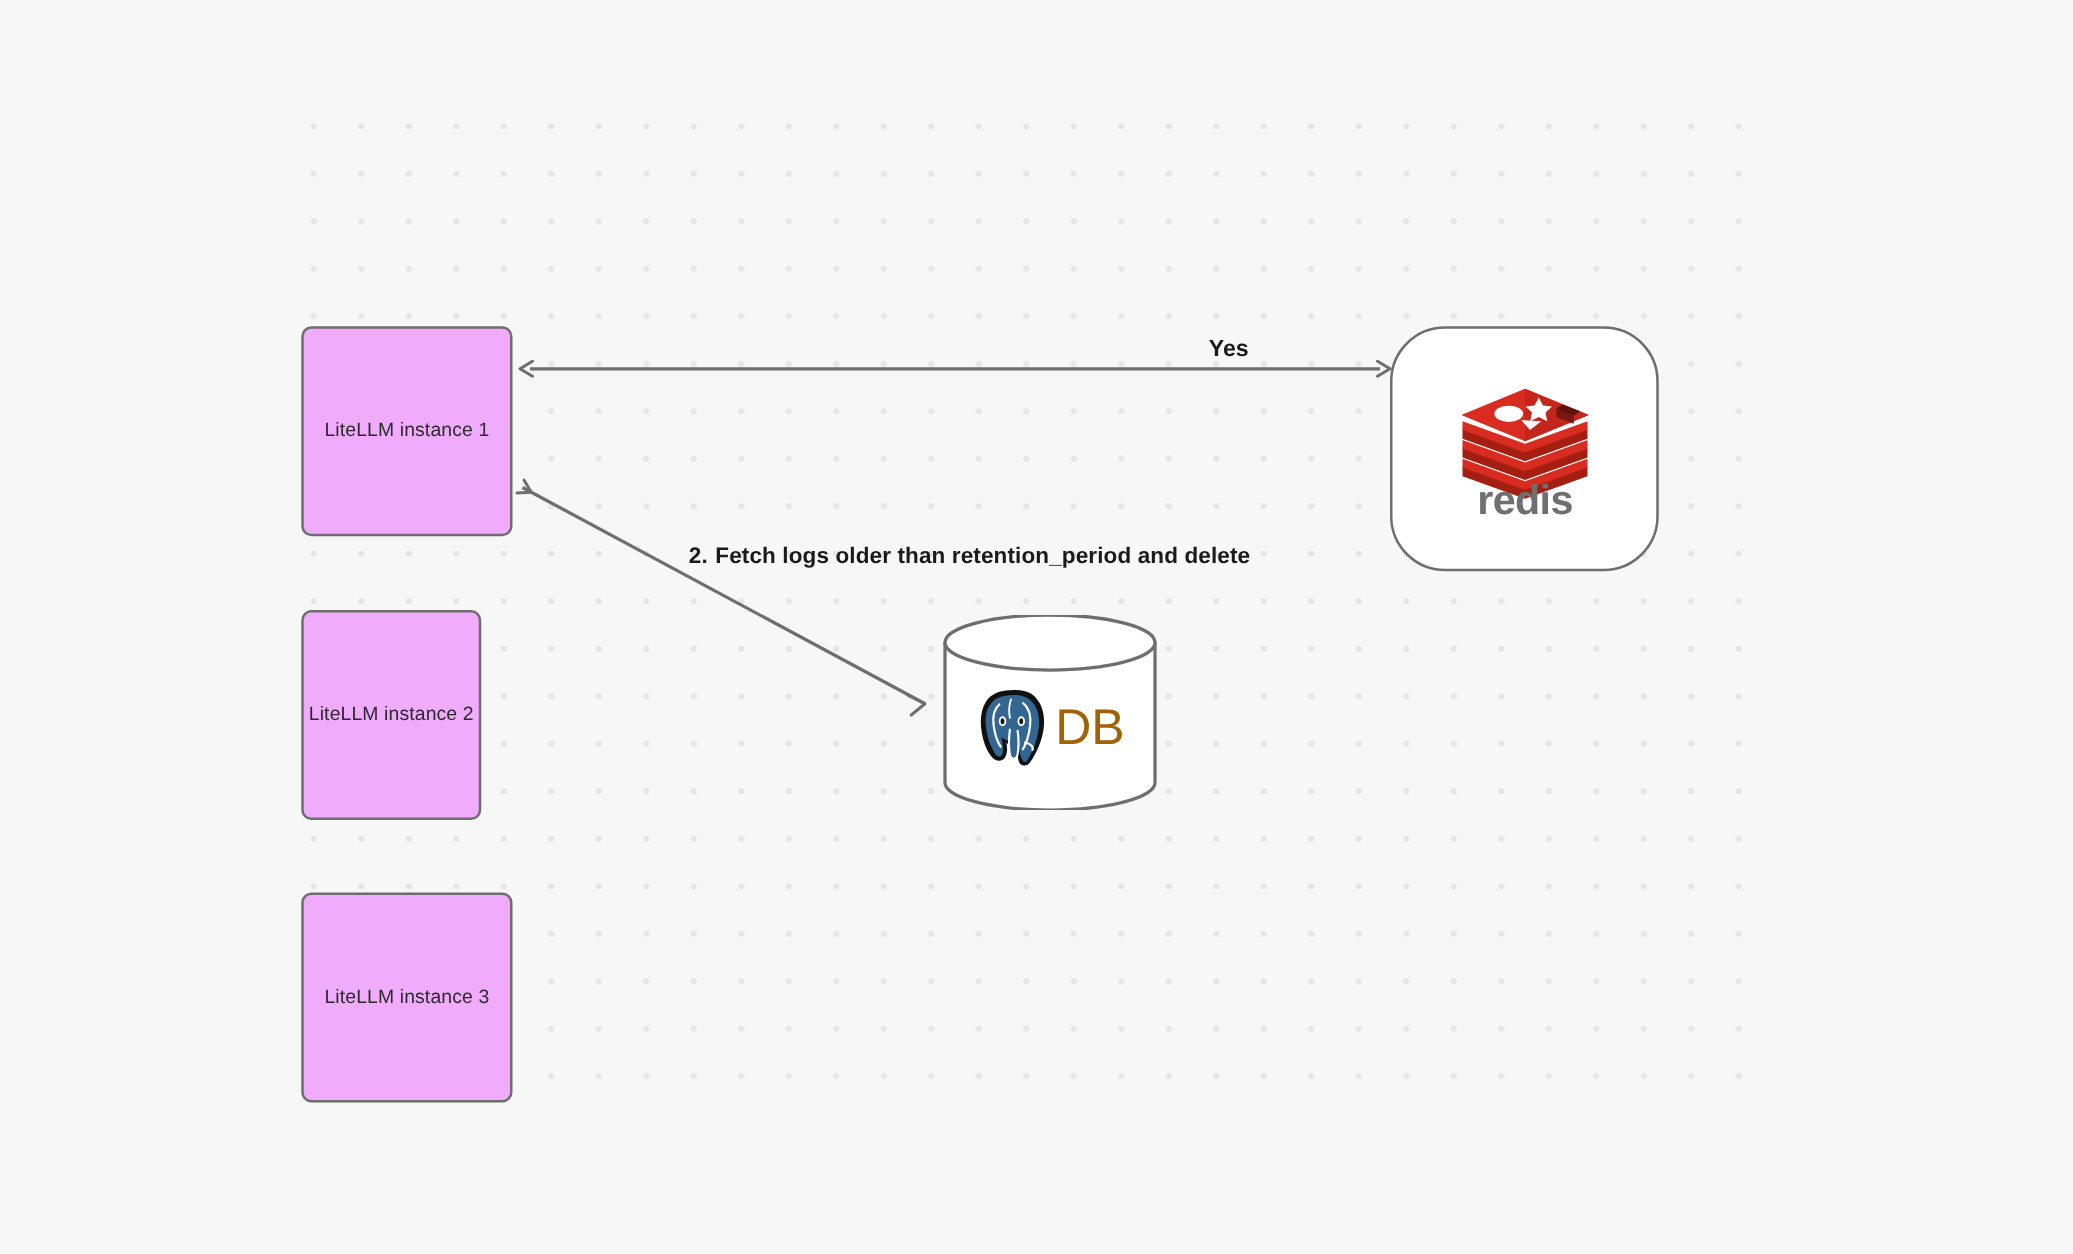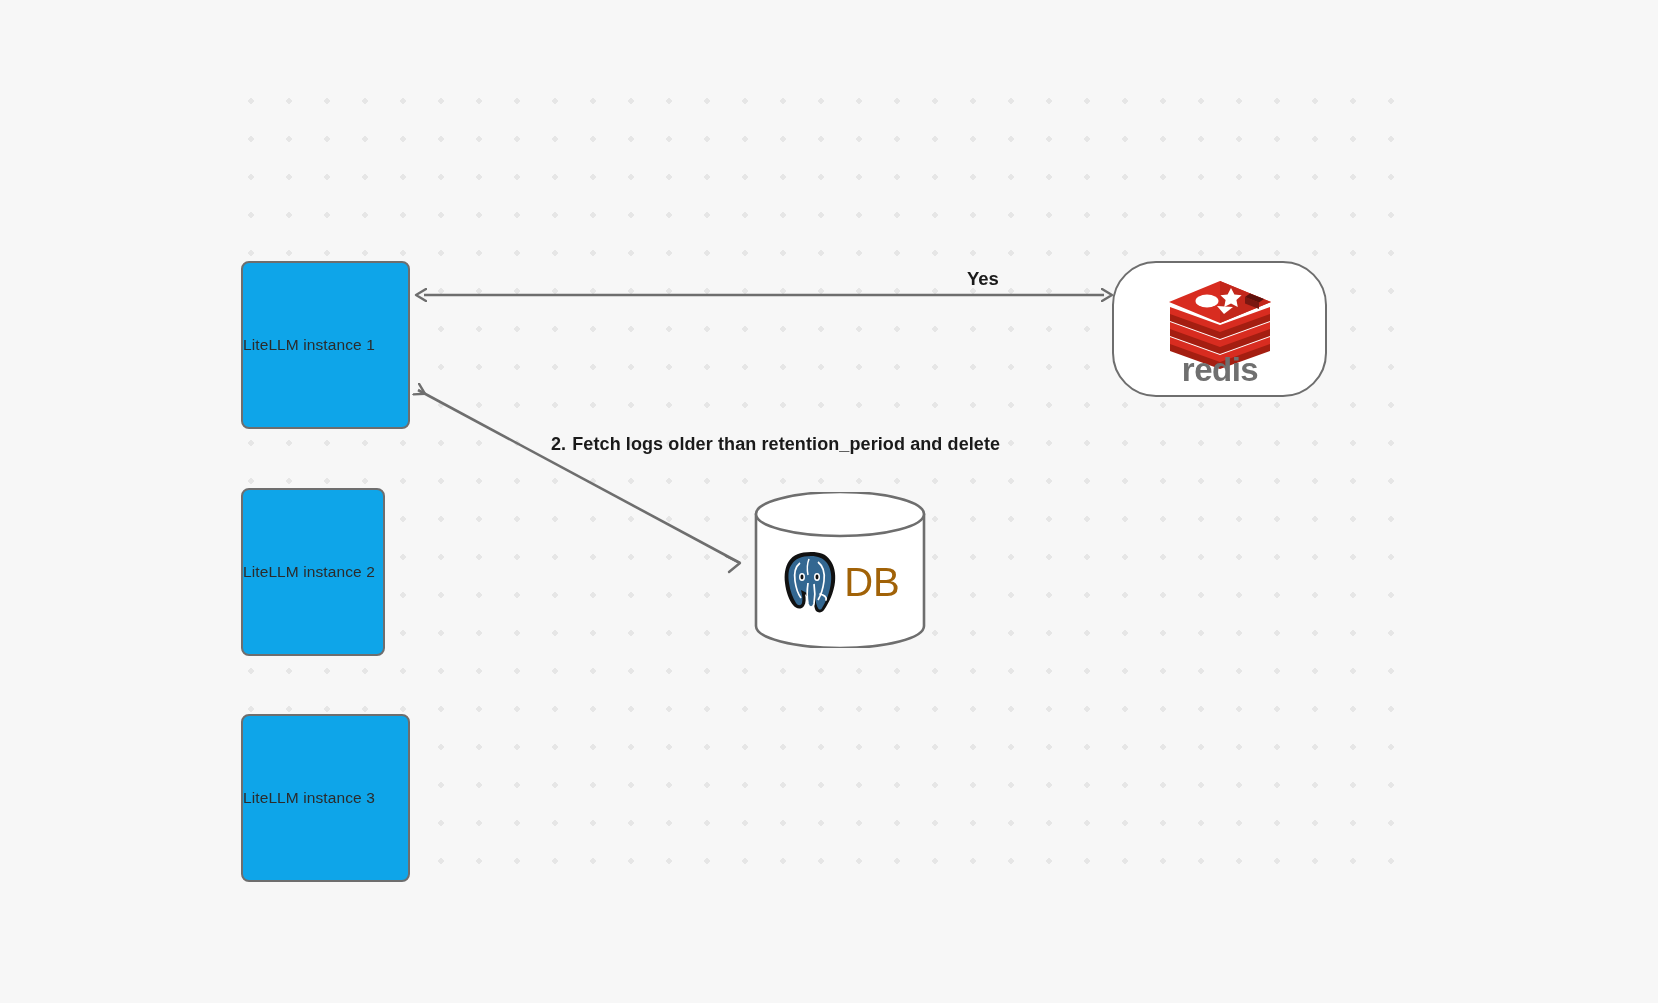--- a/index.html
+++ b/index.html
@@ -31,46 +31,47 @@
     height: 812px;
     background-image: radial-gradient(circle, #e6e6e6 2.6px, rgba(0,0,0,0) 2.8px);
     background-size: 38px 38px;
     background-position: 4px 4px;
     pointer-events: none;
   }
 
   
   .node-box {
     position: absolute;
-    background: #0ea5e9;
+    background: #f0abfc;
     border: 2.5px solid #6e6e6e;
     border-radius: 8px;
     box-sizing: border-box;
     display: flex;
     align-items: center;
+    justify-content: center;
   }
   .node-box .node-label {
     font-size: 15.5px;
     color: #2b2b2b;
     font-family: "Liberation Sans", sans-serif;
     letter-spacing: 0.1px;
     white-space: nowrap;
   }
 
   #node-litellm-1 { left: 241px;  top: 261px; width: 169px; height: 168px; }
   #node-litellm-2 { left: 241px;  top: 488px; width: 144px; height: 168px; }
   #node-litellm-3 { left: 241px;  top: 714px; width: 169px; height: 168px; }
 
   
   #node-redis {
     position: absolute;
     left: 1112px;
     top: 261px;
     width: 215px;
-    height: 136px;
+    height: 196px;
     background: #ffffff;
     border: 2.5px solid #6e6e6e;
     border-radius: 44px;
     box-sizing: border-box;
     display: flex;
     flex-direction: column;
     align-items: center;
     justify-content: center;
   }
   #redis-logo-wrap {

